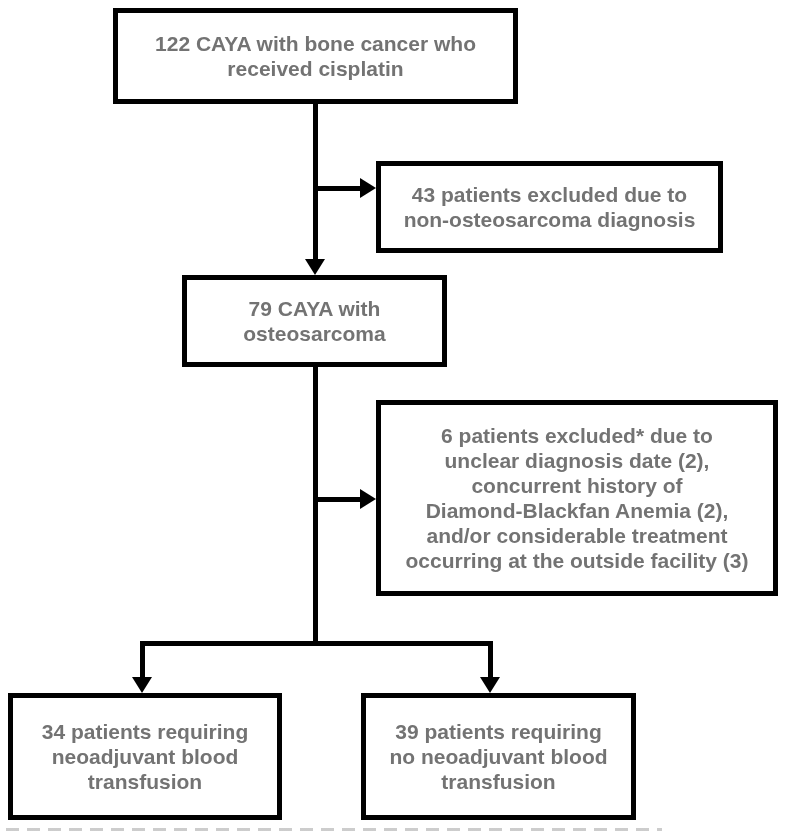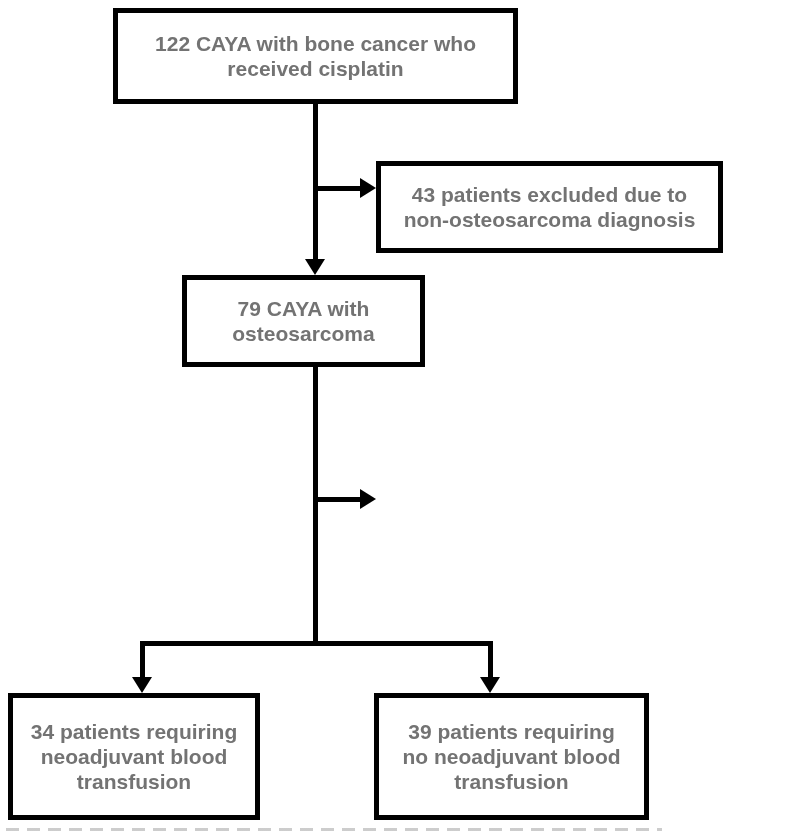--- a/index.html
+++ b/index.html
@@ -47,24 +47,24 @@
     position: absolute;
     width: 0;
     height: 0;
     border-top: 10px solid transparent;
     border-bottom: 10px solid transparent;
     border-left: 16px solid #000000;
   }
   
   #node-initial        { left: 113px; top: 8px;   width: 405px; height: 96px;  }
   #node-excl-nonosteo  { left: 376px; top: 143px; width: 347px; height: 92px; margin-top: 18px;  }
-  #node-osteo          { left: 182px; top: 275px; width: 243px; height: 92px;  }
+  #node-osteo          { left: 182px; top: 275px; width: 265px; height: 92px;  }
   #node-excl-other     { left: 376px; top: 400px; width: 402px; height: 196px; }
-  #node-transfusion    { left: 8px;   top: 693px; width: 252px; height: 127px; }
-  #node-no-transfusion { left: 374px; top: 693px; width: 275px; height: 127px; }
+  #node-transfusion    { left: 8px;   top: 693px; width: 274px; height: 127px; }
+  #node-no-transfusion { left: 361px; top: 693px; width: 275px; height: 127px; }
   
   #v-top        { left: 313px; top: 101px; width: 5px;  height: 160px; }
   #a-into-osteo { left: 305px; top: 259px; }
   #h-branch1    { left: 315px; top: 186px; width: 47px; height: 5px;   }
   #a-branch1    { left: 360px; top: 178px; }
   #v-mid        { left: 313px; top: 365px; width: 5px;  height: 281px; }
   #h-branch2    { left: 315px; top: 497px; width: 47px; height: 5px;   }
   #a-branch2    { left: 360px; top: 489px; }
   #h-split      { left: 140px; top: 641px; width: 353px; height: 5px;  }
   #v-drop-left  { left: 140px; top: 641px; width: 5px;  height: 38px;  }
@@ -91,20 +91,26 @@
 
   <div class="node" id="node-initial">122 CAYA with bone cancer who
 received cisplatin</div>
 
   <div class="node" id="node-excl-nonosteo">43 patients excluded due to
 non-osteosarcoma diagnosis</div>
 
   <div class="node" id="node-osteo">79 CAYA with
 osteosarcoma</div>
 
+  <div class="node" id="node-excl-other">6 patients excluded* due to
+unclear diagnosis date (2),
+concurrent history of
+Diamond-Blackfan Anemia (2),
+and/or considerable treatment
+occurring at the outside facility (3)</div>
 
   <div class="node" id="node-transfusion">34 patients requiring
 neoadjuvant blood
 transfusion</div>
 
   <div class="node" id="node-no-transfusion">39 patients requiring
 no neoadjuvant blood
 transfusion</div>
 
   <div class="vline" id="v-top"></div>

